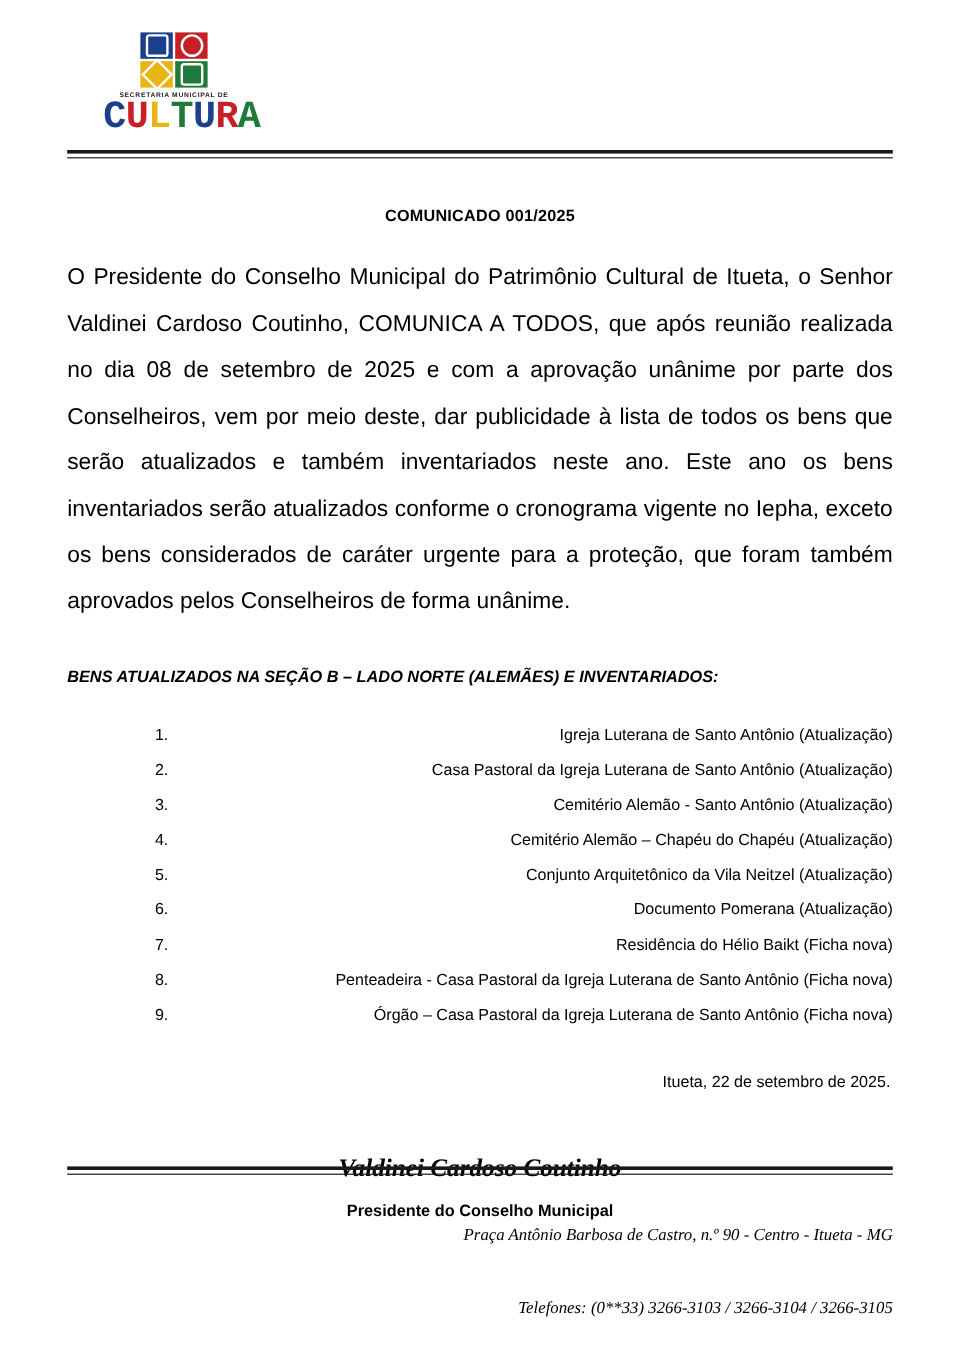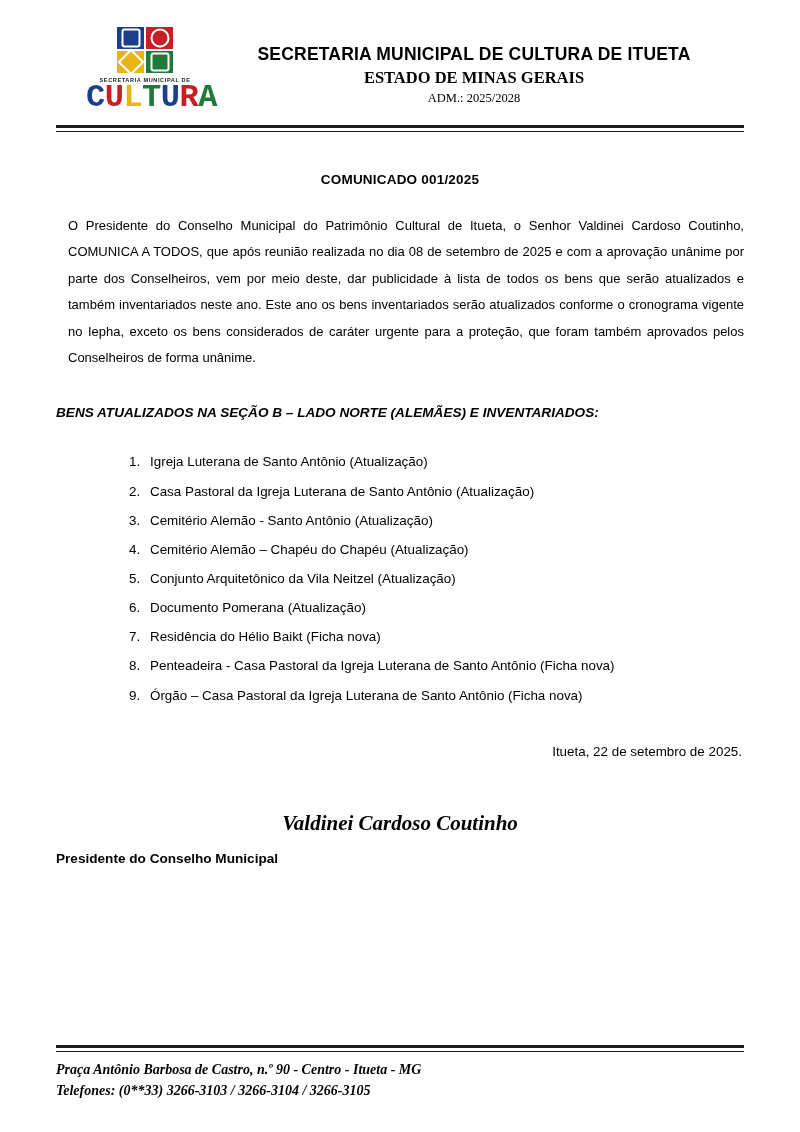--- a/index.html
+++ b/index.html
@@ -116,39 +116,40 @@
 
   
   .doc-title {
     text-align: center;
     font-size: 13.5px;
     font-weight: bold;
     margin-top: 40px;
     letter-spacing: 0.2px;
   }
   p.body-par {
-    font-size: 13px;
+    font-size: 19px;
     line-height: 2.03;
     text-align: justify;
     text-justify: inter-word;
-    margin: 26px 0 0 12px;
+    margin: 26px 0 0 0;
   }
   .section-head {
     font-size: 13.6px;
     font-weight: bold;
     line-height: 2.0;
     text-align: justify;
     margin: 28px 0 0 0;
     font-style: italic;
   }
   ol.bens {
     margin: 22px 0 0 0;
     padding-left: 88px;
     font-size: 13.4px;
     line-height: 2.1;
+    text-align: right;
   }
   ol.bens li {
     padding-left: 6px;
     margin-bottom: 1px;
   }
   .city-date {
     text-align: right;
     font-size: 13.4px;
     margin-top: 34px;
     padding-right: 2px;
@@ -193,21 +194,21 @@
 
   .signature {
     text-align: center;
     font-family: "Liberation Serif", serif;
     font-style: italic;
     font-size: 21px;
     font-weight: bold;
     margin-top: 52px;
   }
   .role {
-    text-align: left;
+    text-align: center;
     font-size: 13.6px;
     font-weight: bold;
     line-height: 1.9;
     margin-top: 10px;
   }
 
   
   .footer {
     position: absolute;
     left: 56px;
@@ -216,24 +217,25 @@
   }
   .rule-bottom {
     border-top: 3px solid #1a1a1a;
     border-bottom: 1px solid #1a1a1a;
     height: 3px;
     margin-bottom: 7px;
   }
   .footer-line {
     font-family: "Liberation Serif", serif;
     font-style: italic;
-    font-weight: bold;
+    font-weight: normal;
     font-size: 14px;
-    text-align: left;
+    text-align: right;
     line-height: 1.55;
+    margin-top: 40px;
   }
 </style>
 </head>
 <body>
 
 <div class="page">
 
   <div class="header">
 
     <div class="logo">
@@ -242,25 +244,20 @@
         <div class="cellB"></div>
         <div class="cellC"></div>
         <div class="cellD"></div>
       </div>
       <div class="logo-sub">Secretaria Municipal de</div>
       <div class="logo-word">
         <span>C</span><span>U</span><span>L</span><span>T</span><span>U</span><span>R</span><span>A</span>
       </div>
     </div>
 
-    <div class="header-text">
-      <div class="org-name">SECRETARIA MUNICIPAL DE CULTURA DE ITUETA</div>
-      <div class="state-name">ESTADO DE MINAS GERAIS</div>
-      <div class="adm">ADM.: 2025/2028</div>
-    </div>
   </div>
 
   <div class="rule-top"></div>
 
   <div class="doc-title">COMUNICADO 001/2025</div>
 
   <p class="body-par">O Presidente do Conselho Municipal do Patrimônio Cultural de Itueta, o Senhor Valdinei Cardoso Coutinho, COMUNICA A TODOS, que após reunião realizada no dia 08 de setembro de 2025 e com a aprovação unânime por parte dos Conselheiros, vem por meio deste, dar publicidade à lista de todos os bens que serão atualizados e também inventariados neste ano. Este ano os bens inventariados serão atualizados conforme o cronograma vigente no Iepha, exceto os bens considerados de caráter urgente para a proteção, que foram também aprovados pelos Conselheiros de forma unânime.</p>
 
   <div class="section-head">BENS ATUALIZADOS NA SEÇÃO B – LADO NORTE (ALEMÃES) E INVENTARIADOS:</div>
 

